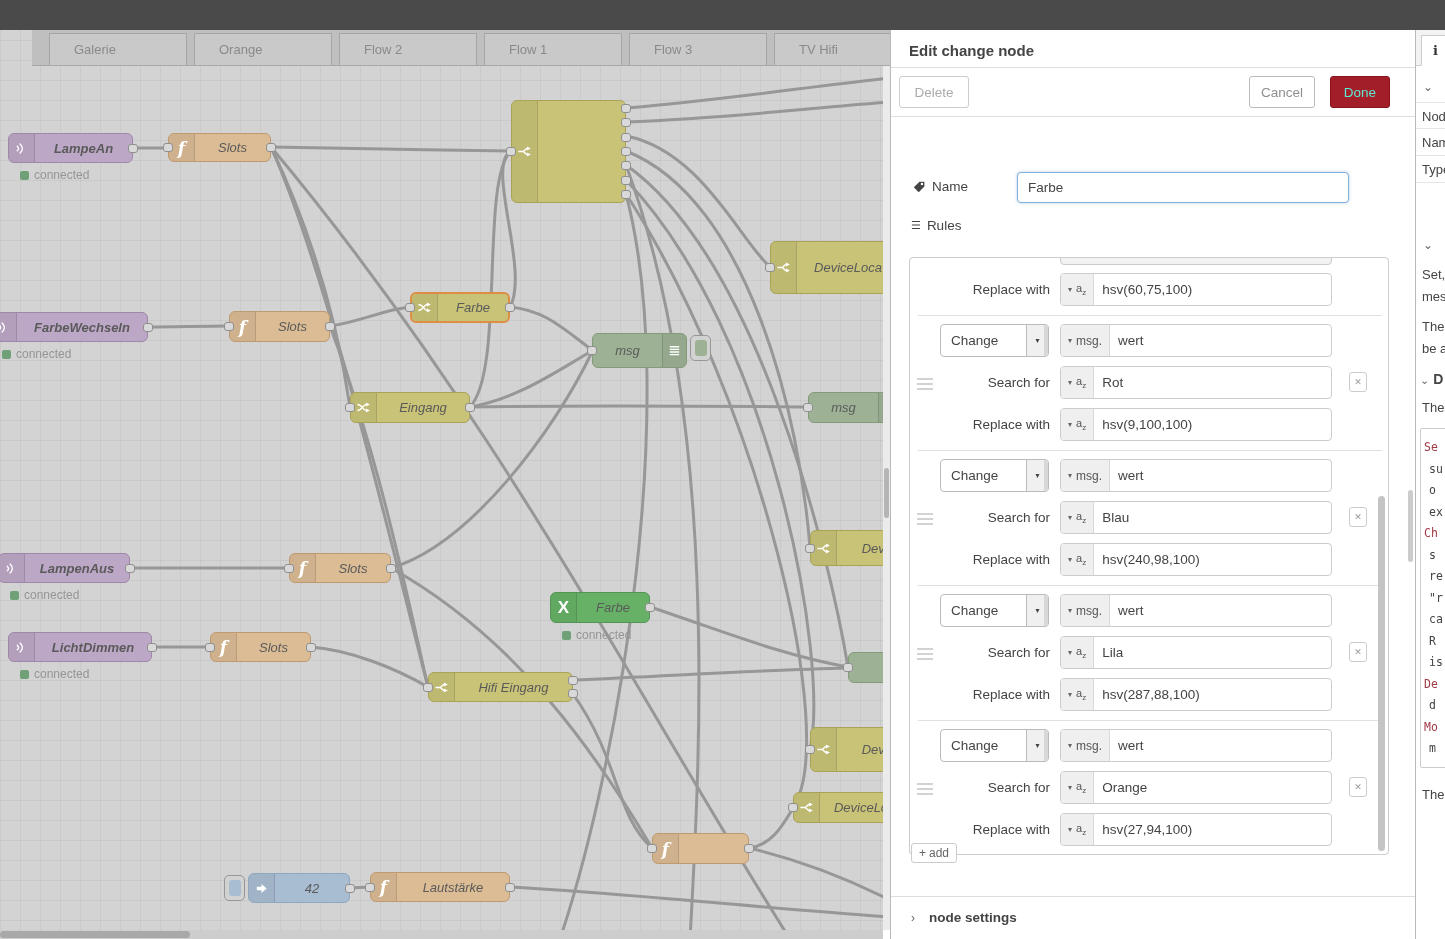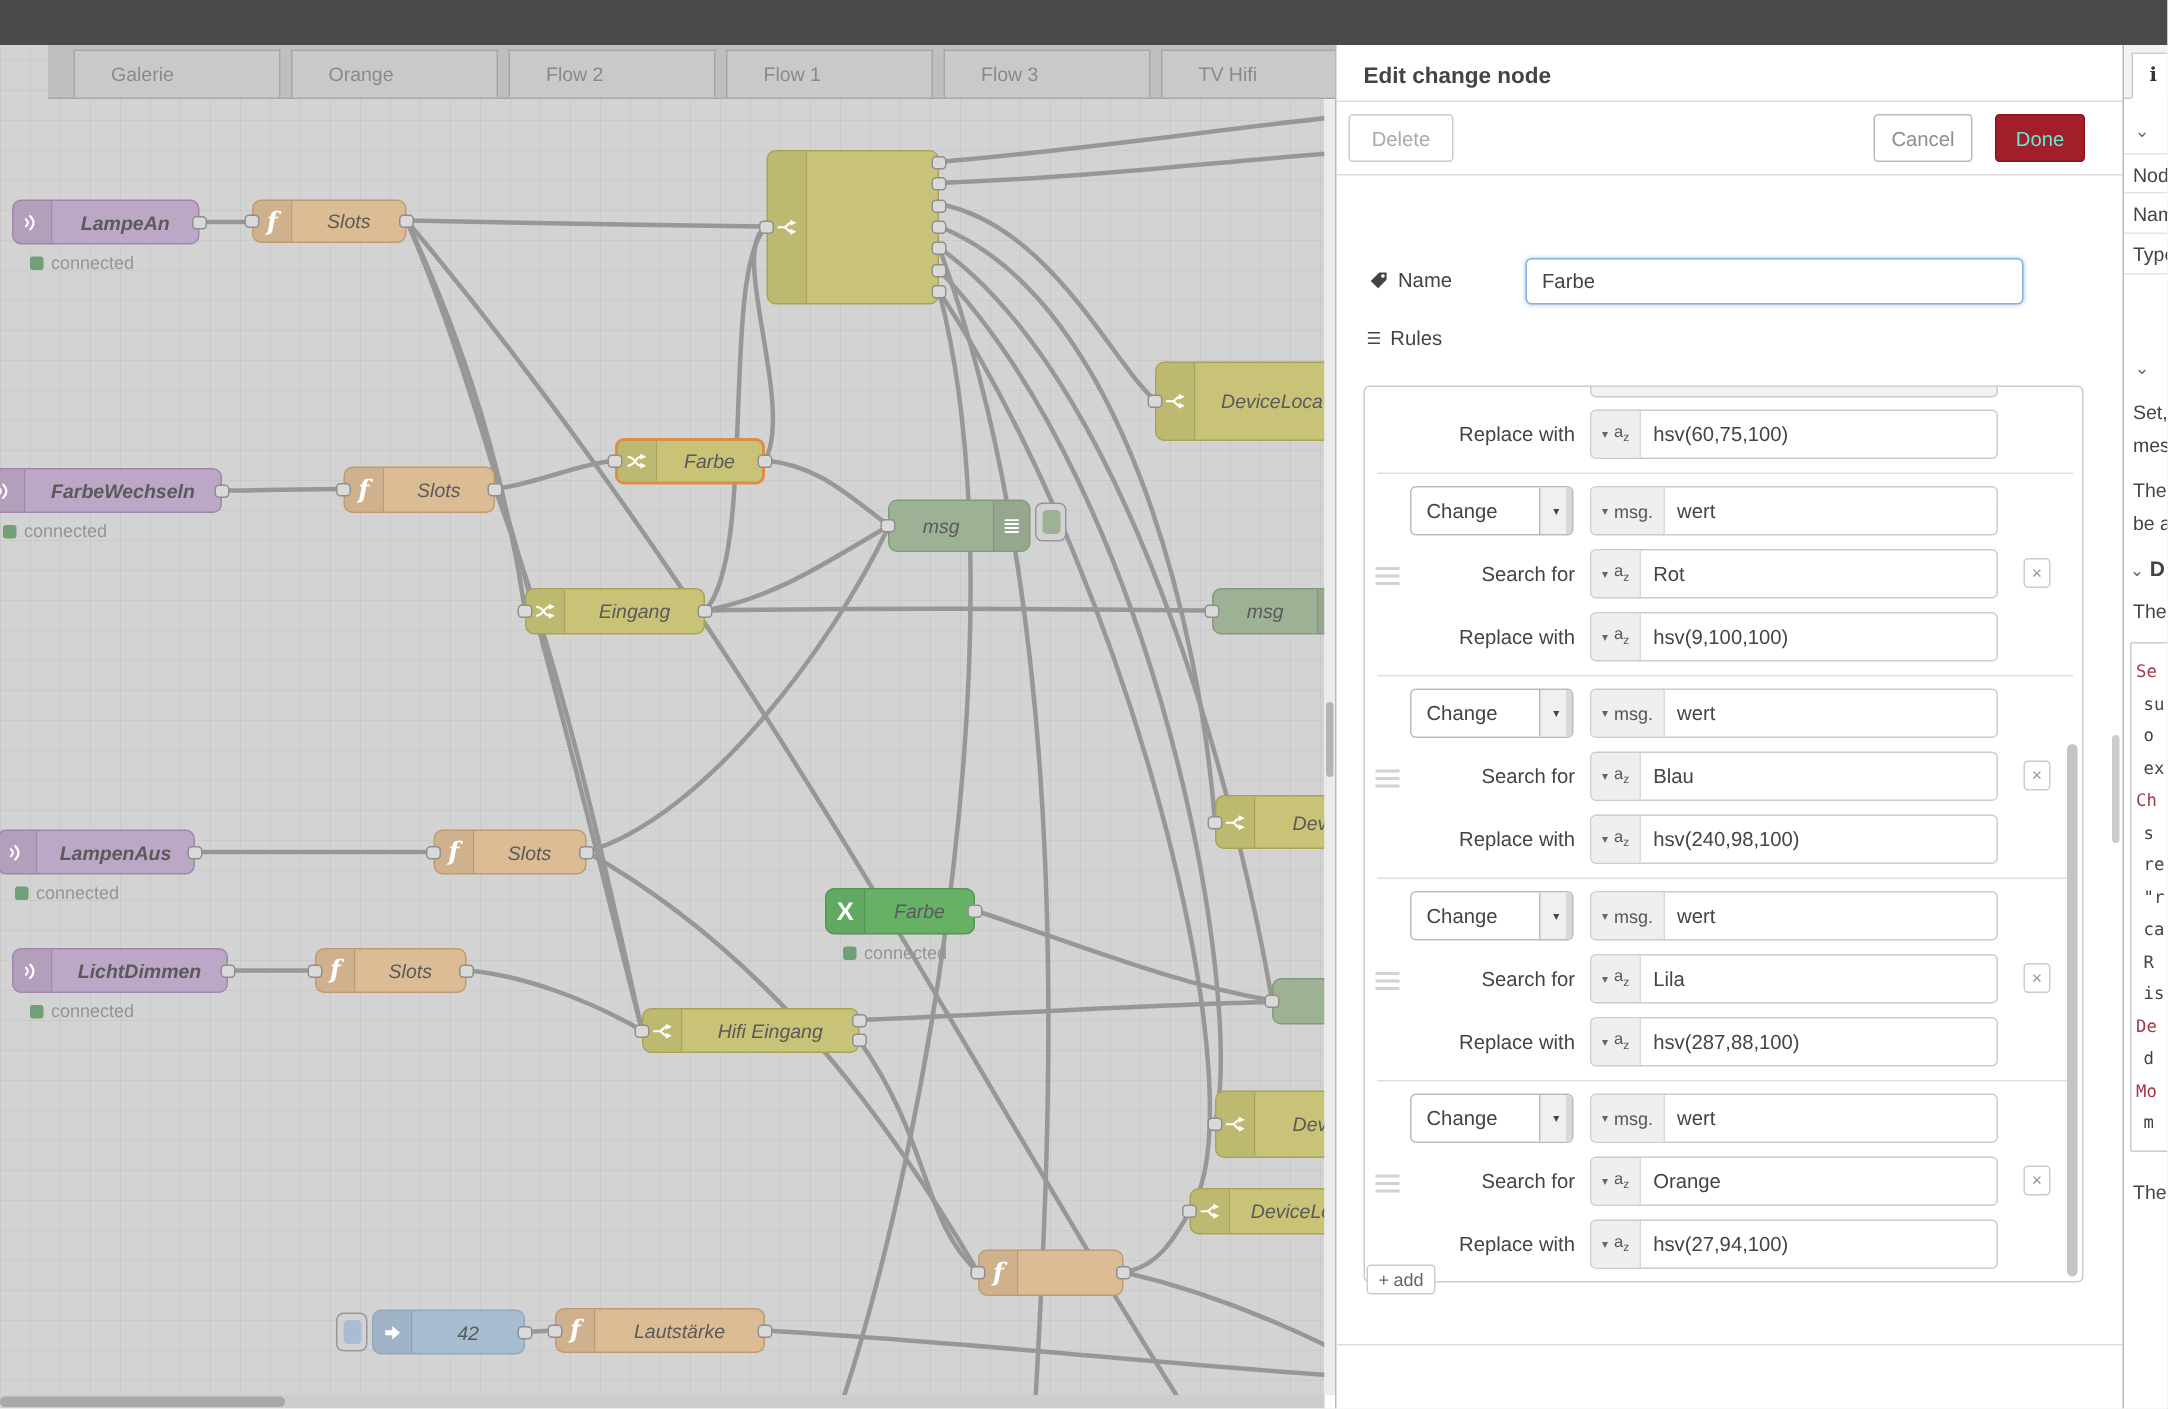--- a/index.html
+++ b/index.html
@@ -621,20 +621,21 @@
         </div>
         <div id="rthumb"></div>
       </div>
 
     <div id="btn-add">
         <span>+</span>
         <span>add</span>
       </div>
 
     <div class="hr" style="top:866px"></div>
+    <div class="sect" id="sect-settings" style="top:880px"><span class="chev">›</span><span>node settings</span></div>
     <div id="dlg-scroll-thumb"></div>
   </div>
 
   <div id="sidebar">
     <div id="sb-tabbar"></div>
     <div id="sb-itab">i</div>
     <div class="sb-chev" style="top:50px">⌄</div>
     <div id="sb-rows">
         <div class="sb-row" style="top: 72px; border-top: 1px solid rgb(229, 229, 229);">Node</div>
         <div class="sb-row" style="top: 99px;">Name</div>

